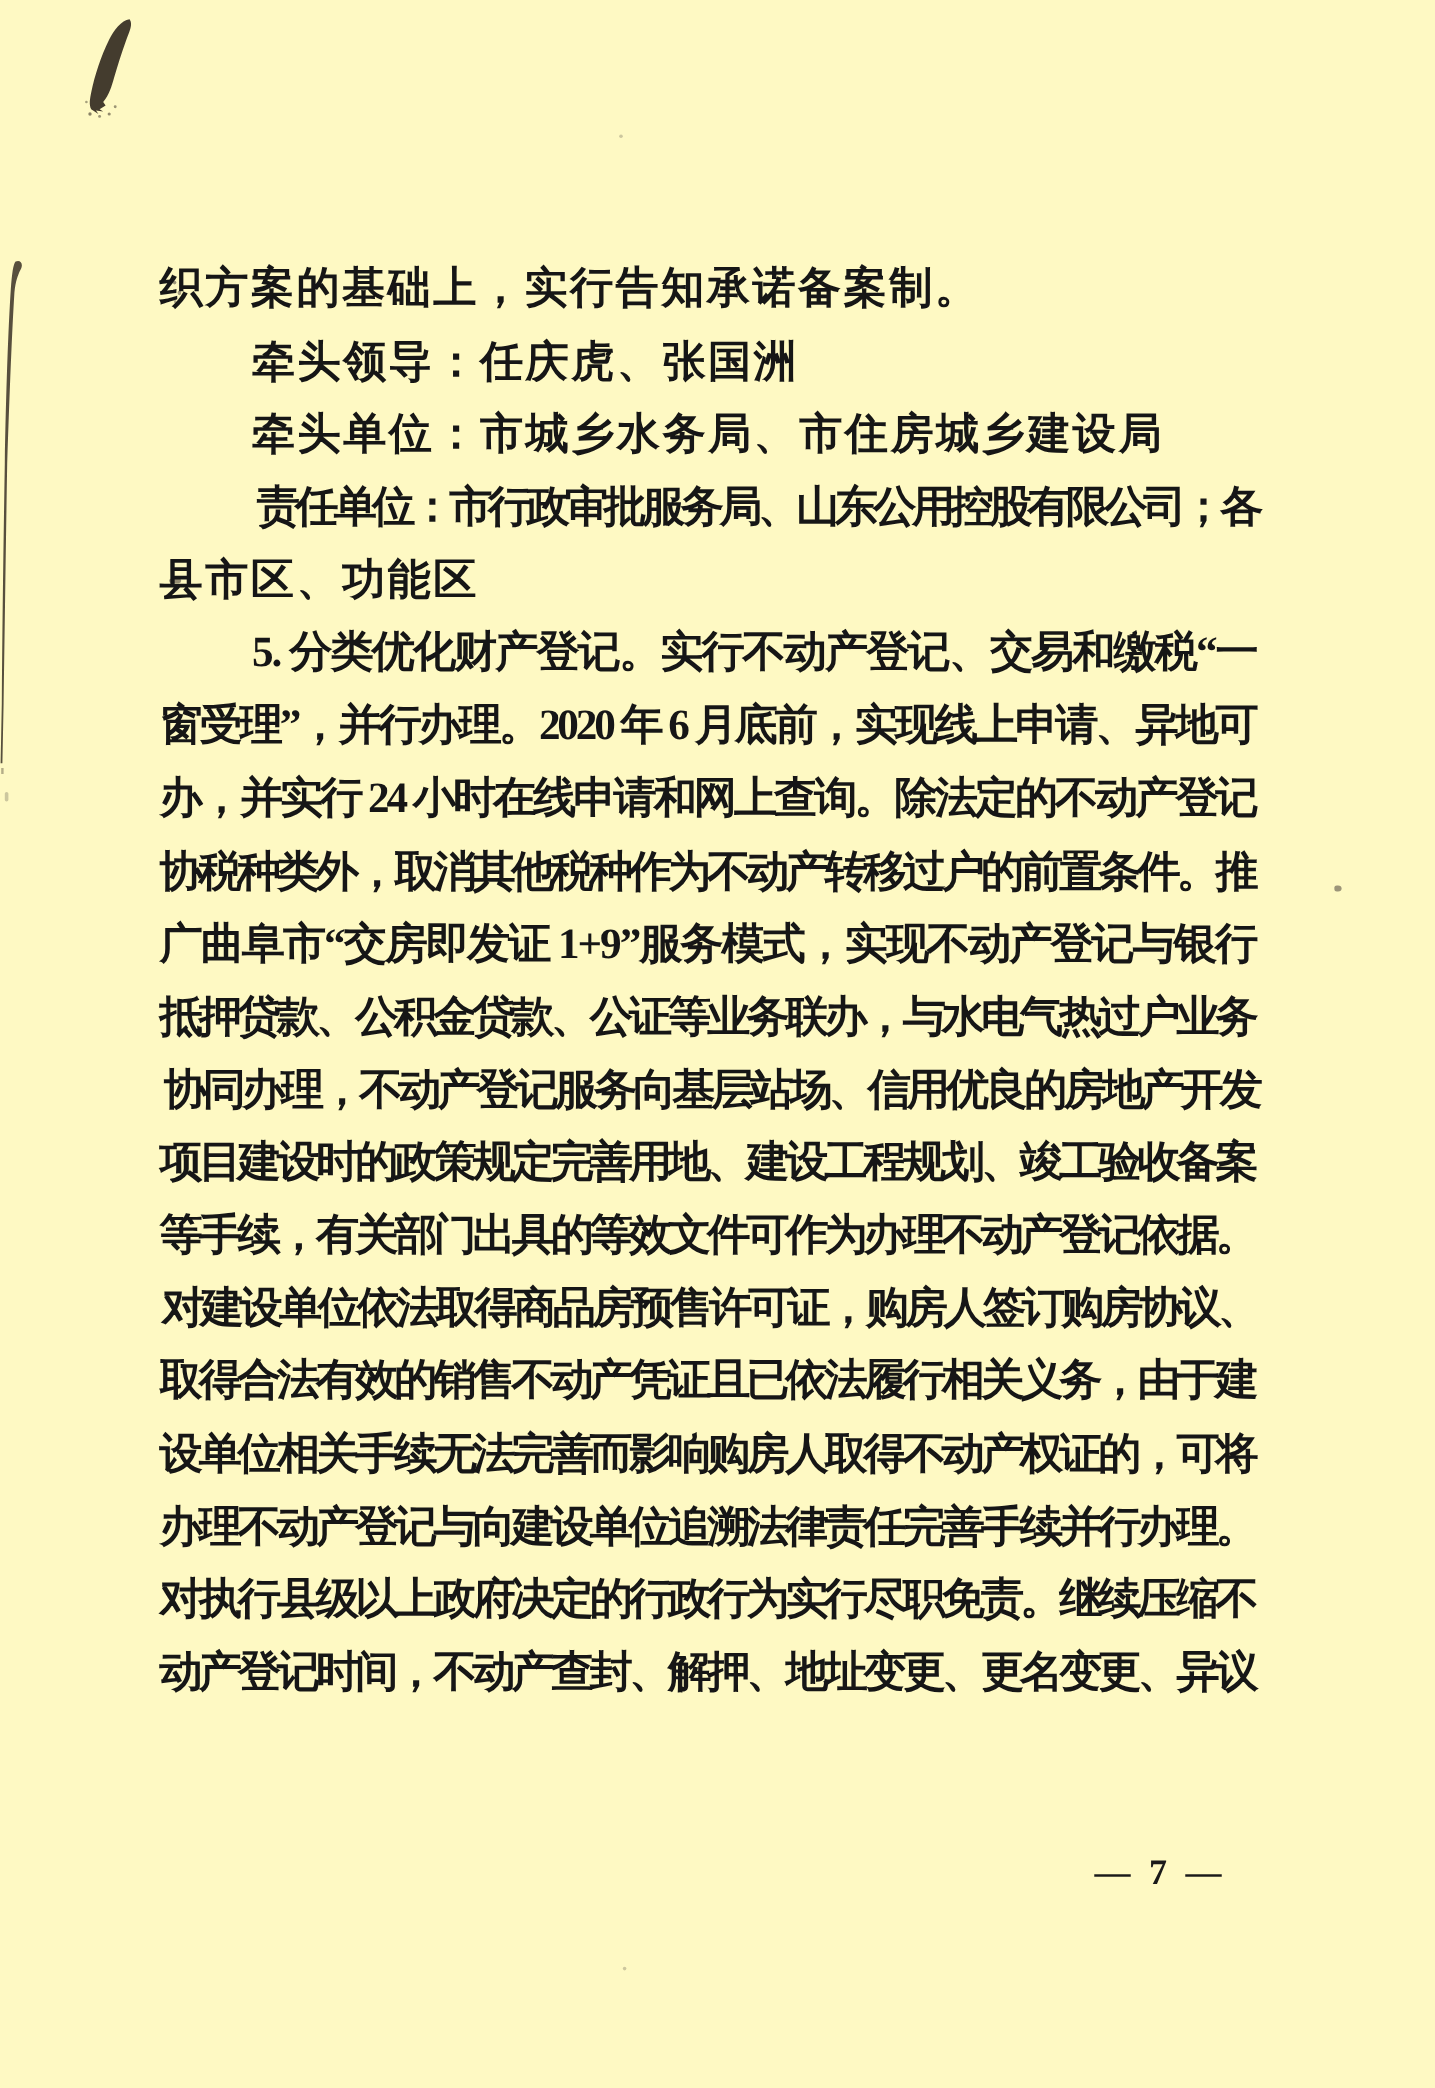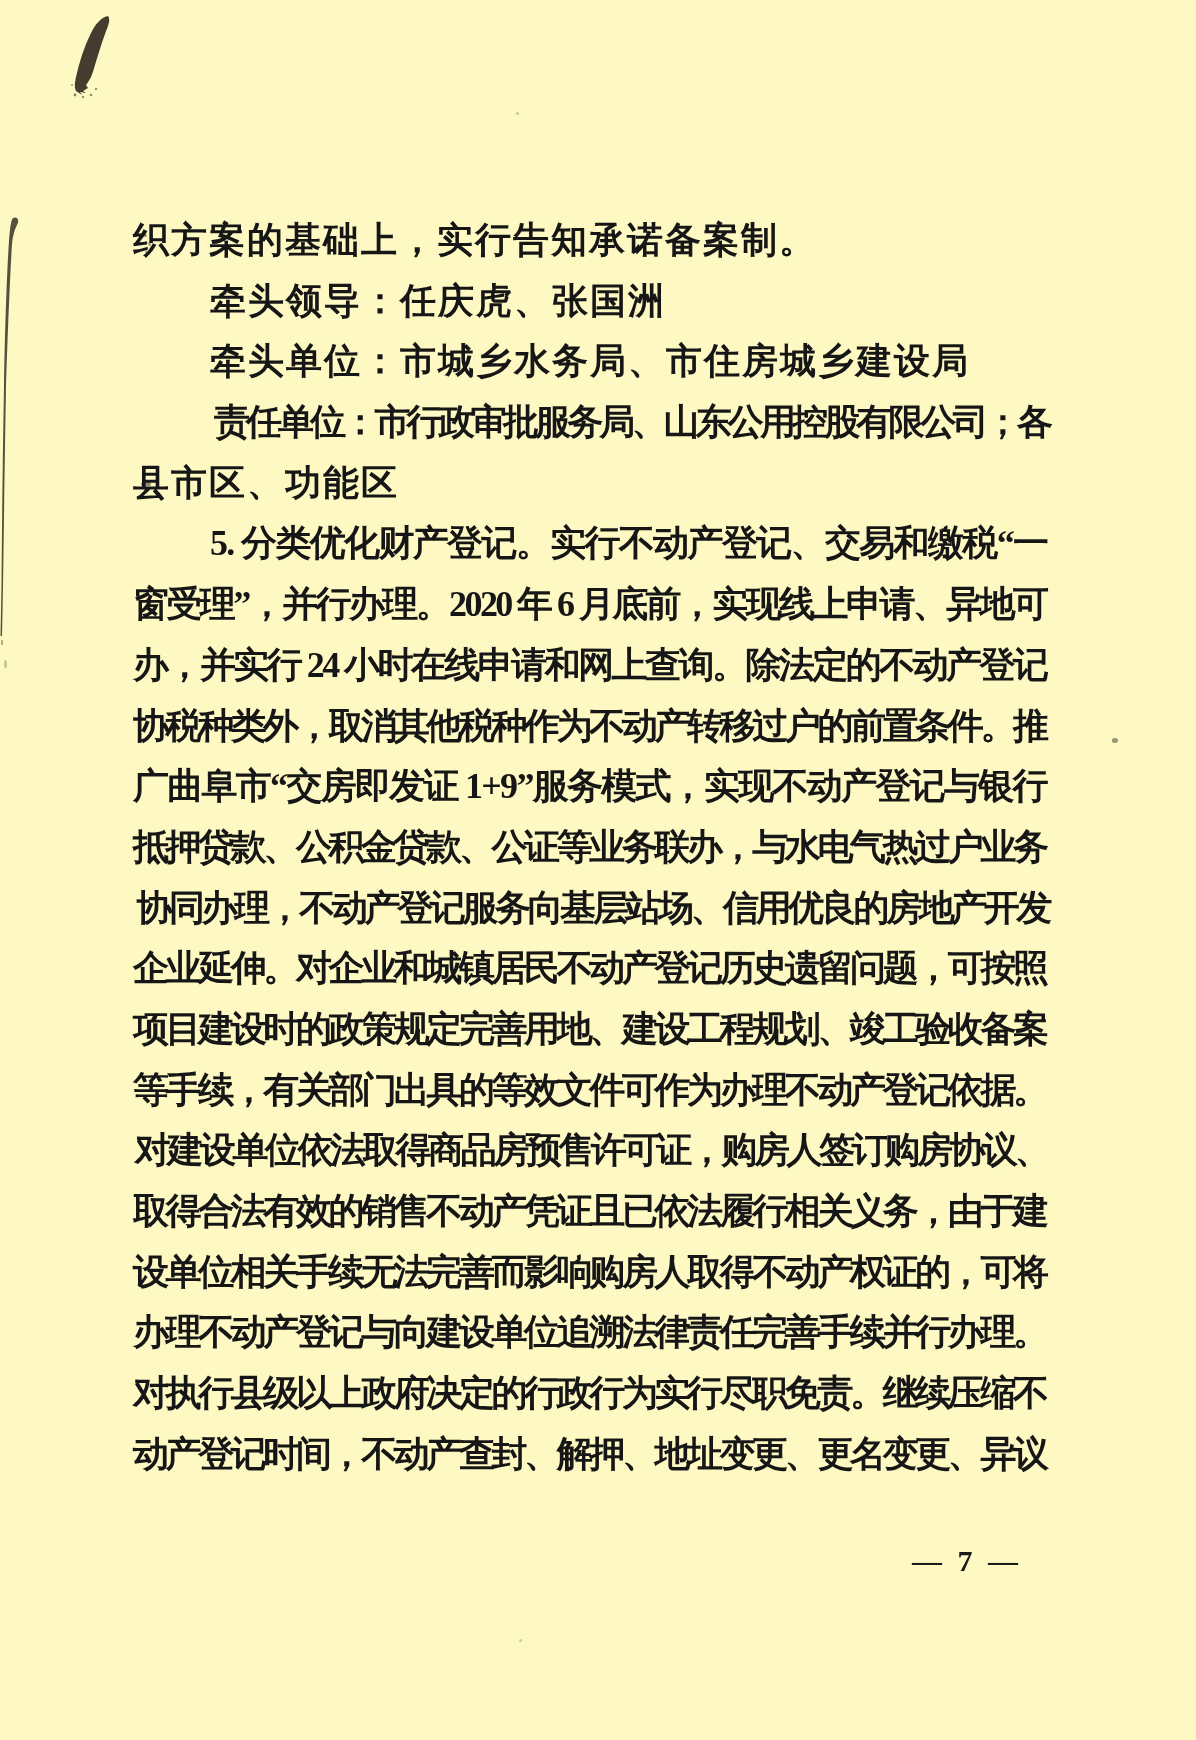--- a/index.html
+++ b/index.html
@@ -115,21 +115,20 @@
       <div class="line indent" style="letter-spacing: 2px;">牵头单位：市城乡水务局、市住房城乡建设局</div>
       <div class="line indent justify" style="letter-spacing: -3.88px; text-align: right;">责任单位：市行政审批服务局、山东公用控股有限公司；各</div>
       <div class="line" style="letter-spacing: 2px;">县市区、功能区</div>
       <div class="line indent justify" style="letter-spacing: -1.65385px;">5. 分类优化财产登记。实行不动产登记、交易和缴税“一</div>
       <div class="line justify" style="letter-spacing: -2.59375px;">窗受理”，并行办理。2020 年 6 月底前，实现线上申请、异地可</div>
       <div class="line justify" style="letter-spacing: -2.55172px;">办，并实行 24 小时在线申请和网上查询。除法定的不动产登记</div>
       <div class="line justify" style="letter-spacing: -3.40741px;">协税种类外，取消其他税种作为不动产转移过户的前置条件。推</div>
       <div class="line justify" style="letter-spacing: -1.72414px;">广曲阜市“交房即发证 1+9”服务模式，实现不动产登记与银行</div>
       <div class="line justify" style="letter-spacing: -3.40741px;">抵押贷款、公积金贷款、公证等业务联办，与水电气热过户业务</div>
       <div class="line justify" style="letter-spacing: -3.40741px; text-align: right;">协同办理，不动产登记服务向基层站场、信用优良的房地产开发</div>
-      <div class="line justify" style="letter-spacing: -3.40741px;">企业延伸。对企业和城镇居民不动产登记历史遗留问题，可按照</div>
       <div class="line justify" style="letter-spacing: -3.40741px;">项目建设时的政策规定完善用地、建设工程规划、竣工验收备案</div>
       <div class="line justify" style="letter-spacing: -3.40741px;">等手续，有关部门出具的等效文件可作为办理不动产登记依据。</div>
       <div class="line justify" style="letter-spacing: -3.40741px; text-align: center;">对建设单位依法取得商品房预售许可证，购房人签订购房协议、</div>
       <div class="line justify" style="letter-spacing: -3.40741px;">取得合法有效的销售不动产凭证且已依法履行相关义务，由于建</div>
       <div class="line justify" style="letter-spacing: -3.40741px;">设单位相关手续无法完善而影响购房人取得不动产权证的，可将</div>
       <div class="line justify" style="letter-spacing: -3.40741px;">办理不动产登记与向建设单位追溯法律责任完善手续并行办理。</div>
       <div class="line justify" style="letter-spacing: -3.40741px;">对执行县级以上政府决定的行政行为实行尽职免责。继续压缩不</div>
       <div class="line justify" style="letter-spacing: -3.40741px;">动产登记时间，不动产查封、解押、地址变更、更名变更、异议</div>
     </div>
 

